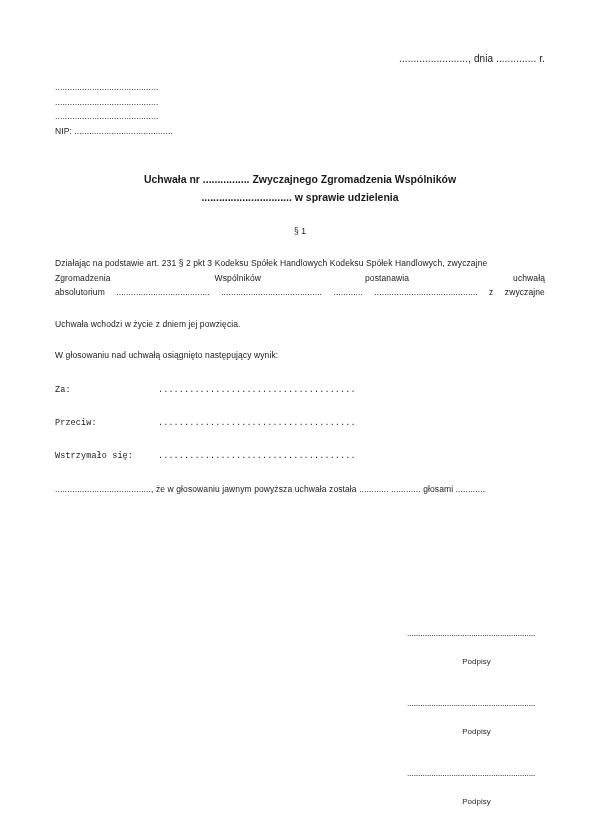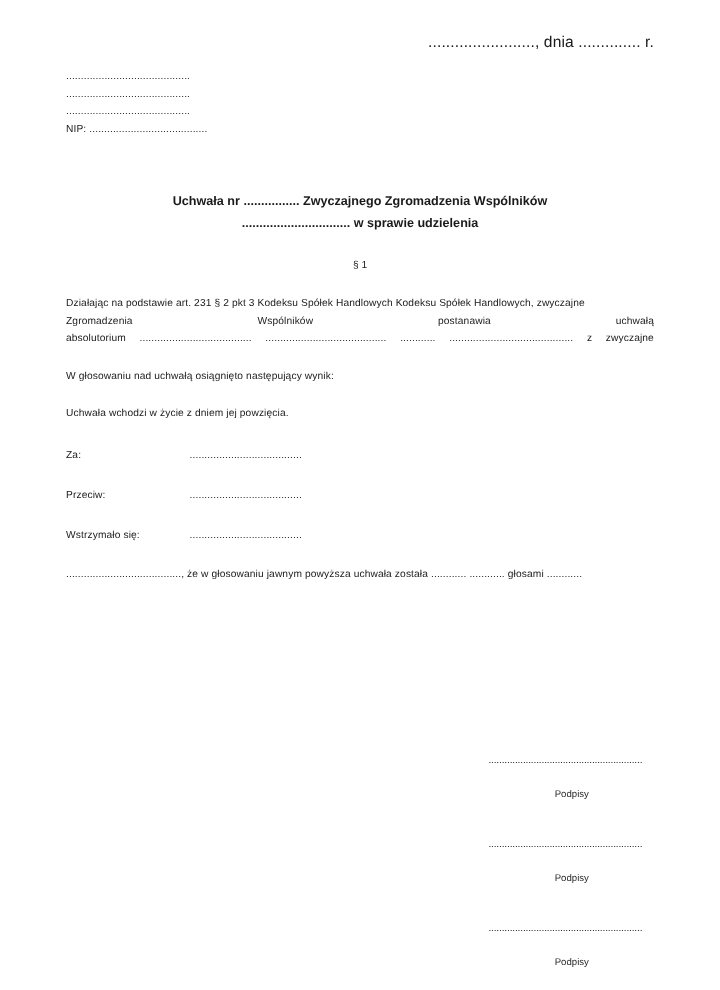--- a/index.html
+++ b/index.html
@@ -26,36 +26,36 @@
   .content {
     position: absolute;
     left: 55px;
     top: 0;
     width: 490px;
   }
 
   
   .hdr-date {
     text-align: right;
-    font-size: 13px;
-    line-height: 14px;
-    margin-top: 28px;
+    font-size: 10px;
+    line-height: 14px;
+    margin-top: 52px;
     letter-spacing: .1px;
   }
   .hdr-left {
     margin-top: 14px;
     font-size: 8.5px;
     line-height: 14.5px;
     letter-spacing: .1px;
   }
   .hdr-left div { white-space: nowrap; }
 
   
   .title {
-    margin-top: 46px;
+    margin-top: 33px;
     text-align: center;
     font-weight: bold;
     font-size: 10.5px;
     line-height: 17.5px;
   }
   .title div { white-space: nowrap; }
 
   
   .para {
     font-size: 8.5px;
@@ -84,21 +84,21 @@
     display: flex;
     justify-content: space-between;
     white-space: nowrap;
   }
   .para-main .jline-free { white-space: nowrap; }
 
   .para-plain { margin-top: 17px; }
   .para-plain2 { margin-top: 17px; }
 
   
-  .vote-block { margin-top: 20px; }
+  .vote-block { margin-top: 20px; font-family: Liberation Mono, monospace; }
   .vote-row {
     display: flex;
     font-size: 8.5px;
     line-height: 14px;
     margin-bottom: 19px;
     letter-spacing: .1px;
   }
   .vote-label { width: 103px; flex: 0 0 103px; }
   .vote-dots { flex: 0 0 auto; }
 
@@ -169,23 +169,23 @@
         <span>absolutorium</span>
         <span>......................................</span>
         <span>.........................................</span>
         <span>............</span>
         <span>..........................................</span>
         <span>z</span>
         <span>zwyczajne</span>
       </div>
     </div>
 
+    <div class="para para-plain">Uchwała wchodzi w życie z dniem jej powzięcia.</div>
+
     <div class="para para-plain2">W głosowaniu nad uchwałą osiągnięto następujący wynik:</div>
-
-    <div class="para para-plain">Uchwała wchodzi w życie z dniem jej powzięcia.</div>
 
     <div class="vote-block">
       <div class="vote-row">
         <span class="vote-label">Za:</span>
         <span class="vote-dots">......................................</span>
       </div>
       <div class="vote-row">
         <span class="vote-label">Przeciw:</span>
         <span class="vote-dots">......................................</span>
       </div>

